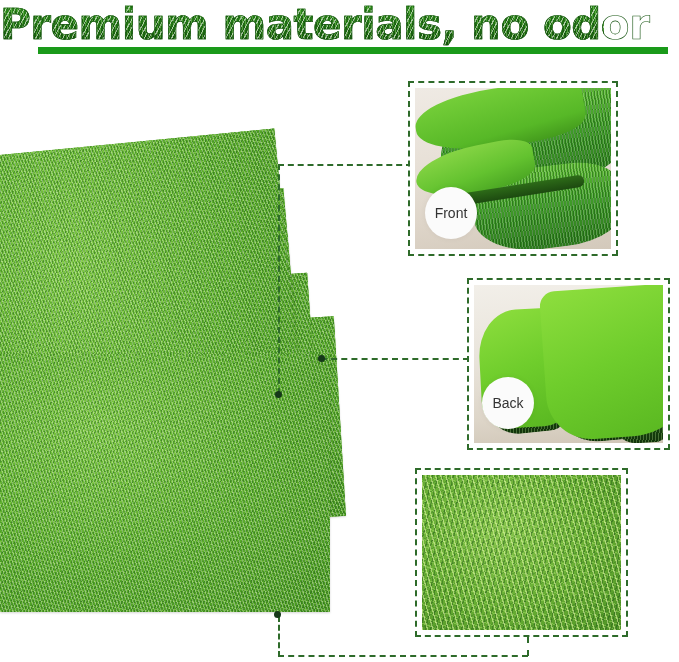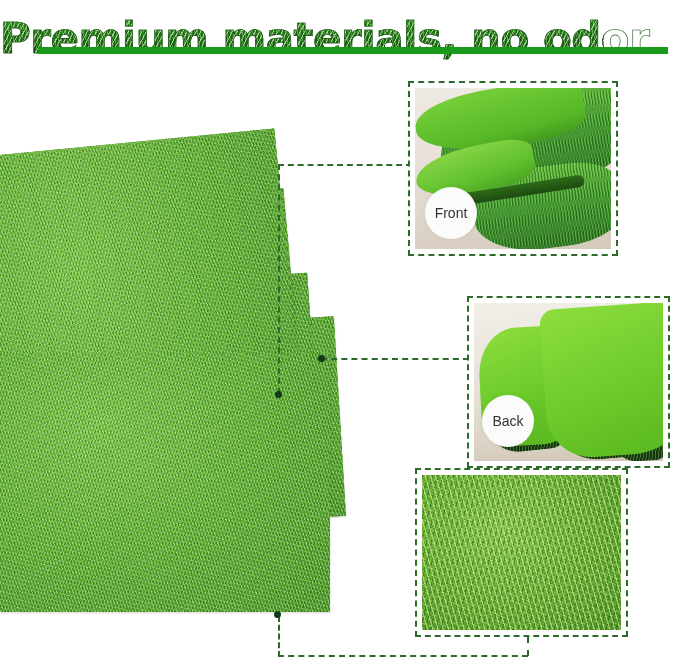--- a/index.html
+++ b/index.html
@@ -16,21 +16,21 @@
     width: 679px;
     height: 662px;
     background: #ffffff;
     overflow: hidden;
   }
 
   
   #headline {
     position: absolute;
     left: 0;
-    top: 16px;
+    top: 2px;
     width: 604px;
     height: 46px;
     text-align: center;
     font-size: 42px;
     line-height: 46px;
     font-weight: bold;
     letter-spacing: -0.5px;
     white-space: nowrap;
     font-family: "DejaVu Sans", sans-serif;
     color: #1f7a16;
@@ -168,21 +168,21 @@
   #front-edge {
     position: absolute;
     left: 20px; top: 98px; width: 150px; height: 12px;
     transform: rotate(-9deg);
     background: linear-gradient(180deg, #2d6b18 0%, #1d4a10 100%);
     border-radius: 6px;
   }
   #badge-front { left: 10px; bottom: 10px; width: 52px; height: 52px; }
 
   
-  #panel-back { left: 467px; top: 296px; width: 203px; height: 172px; }
+  #panel-back { left: 467px; top: 278px; width: 203px; height: 172px; }
   #img-back {
     background: linear-gradient(175deg, #f2efe9 0%, #e9e4db 42%, #ddd5c8 78%, #cfc5b6 100%);
   }
   .back-sheet {
     position: absolute;
     background: linear-gradient(160deg, #8ede3e 0%, #6fcd2c 48%, #57b520 100%);
   }
   #back-sheet-main {
     left: 70px; top: 2px; width: 150px; height: 150px;
     border-radius: 10% 6% 44% 30%;

